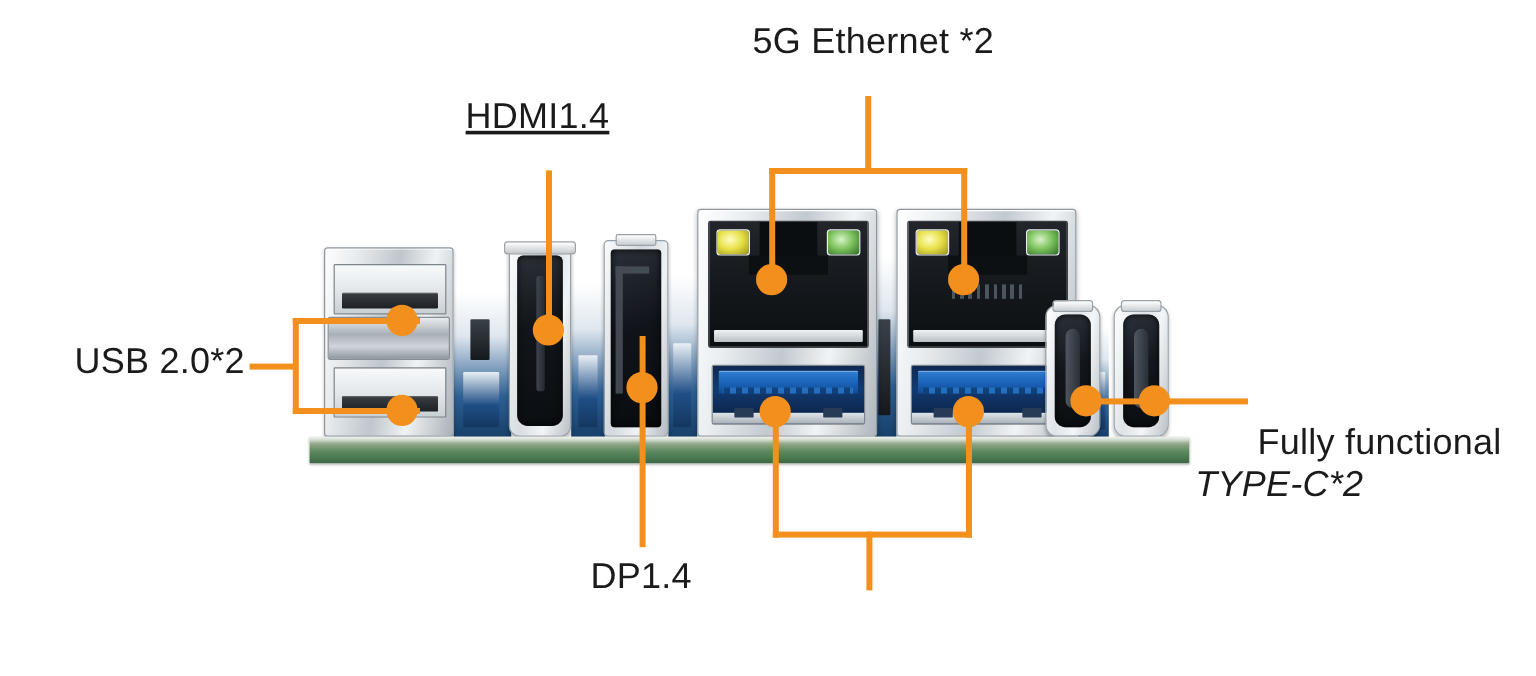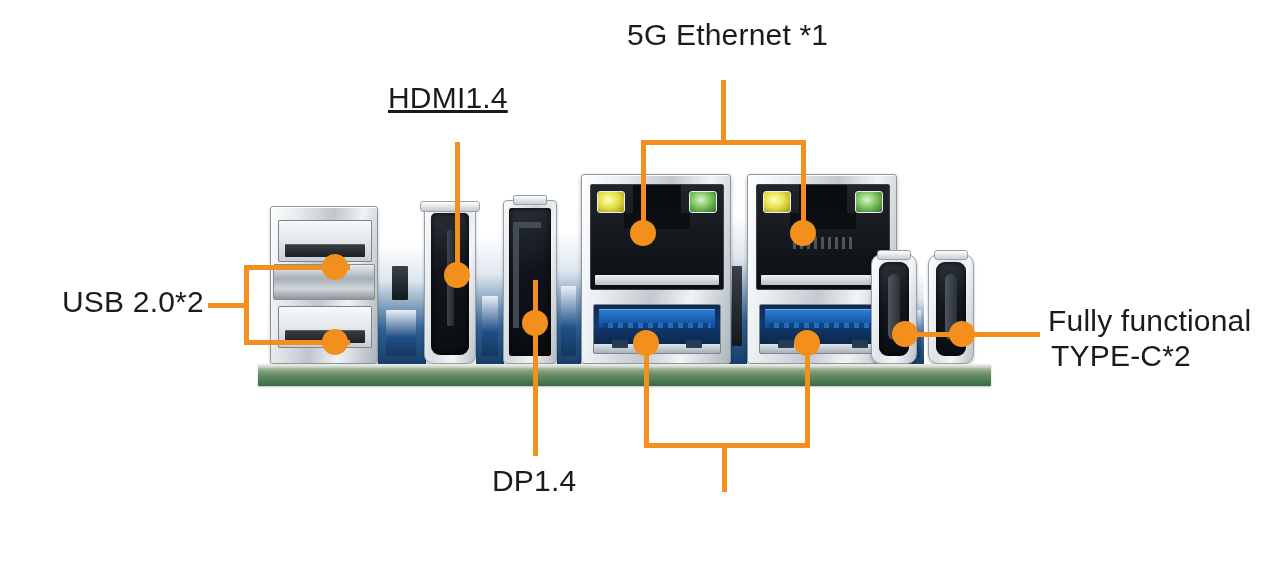--- a/index.html
+++ b/index.html
@@ -17,21 +17,21 @@
   }
   
   .label{
     position:absolute;
     color:#1b1b1b;
     font-size:30px;
     line-height:34px;
     white-space:pre;
     letter-spacing:.2px;
   }
-  .label.two-line{line-height:35px;}
+  .label.two-line{line-height:35px;margin-top:48px;}
 
   
   .lead{position:absolute;background:#F3901D;}
   .lead.v{width:5px;}
   .lead.h{height:5px;}
   .dot{
     position:absolute;
     width:26px;height:26px;
     border-radius:50%;
     background:#F3901D;
@@ -347,30 +347,30 @@
   <div class="lead v" style="left:244px;top:265px;height:80px;"></div>
   <div class="lead h" style="left:244px;top:265px;width:106px;"></div>
   <div class="lead h" style="left:244px;top:340px;width:106px;"></div>
   <div class="dot" style="left:322px;top:254px;"></div>
   <div class="dot" style="left:322px;top:329px;"></div>
 
   <div class="label" style="left:388px;top:81px;text-decoration:underline;">HDMI1.4</div>
   <div class="lead v" style="left:455px;top:142px;height:130px;"></div>
   <div class="dot" style="left:444px;top:262px;"></div>
 
-  <div class="label" style="left:627px;top:18px;">5G Ethernet *1</div>
+  <div class="label" style="left:627px;top:18px;">5G Ethernet *2</div>
   <div class="lead v" style="left:721px;top:80px;height:63px;"></div>
   <div class="lead h" style="left:641px;top:140px;width:165px;"></div>
   <div class="lead v" style="left:641px;top:140px;height:88px;"></div>
   <div class="lead v" style="left:801px;top:140px;height:88px;"></div>
   <div class="dot" style="left:630px;top:220px;"></div>
   <div class="dot" style="left:790px;top:220px;"></div>
 
   <div class="label two-line" style="left:1048px;top:303px;">Fully functional</div>
-  <div class="label two-line" style="left:1051px;top:338px;">TYPE-C*2</div>
+  <div class="label two-line" style="left:996px;top:338px;font-style:italic;">TYPE-C*2</div>
   <div class="lead h" style="left:902px;top:332px;width:138px;"></div>
   <div class="dot" style="left:892px;top:321px;"></div>
   <div class="dot" style="left:949px;top:321px;"></div>
 
   <div class="label" style="left:492px;top:464px;">DP1.4</div>
   <div class="lead v" style="left:533px;top:280px;height:176px;"></div>
   <div class="dot" style="left:522px;top:310px;"></div>
 
   <div class="lead v" style="left:644px;top:340px;height:108px;"></div>
   <div class="lead v" style="left:805px;top:340px;height:108px;"></div>

